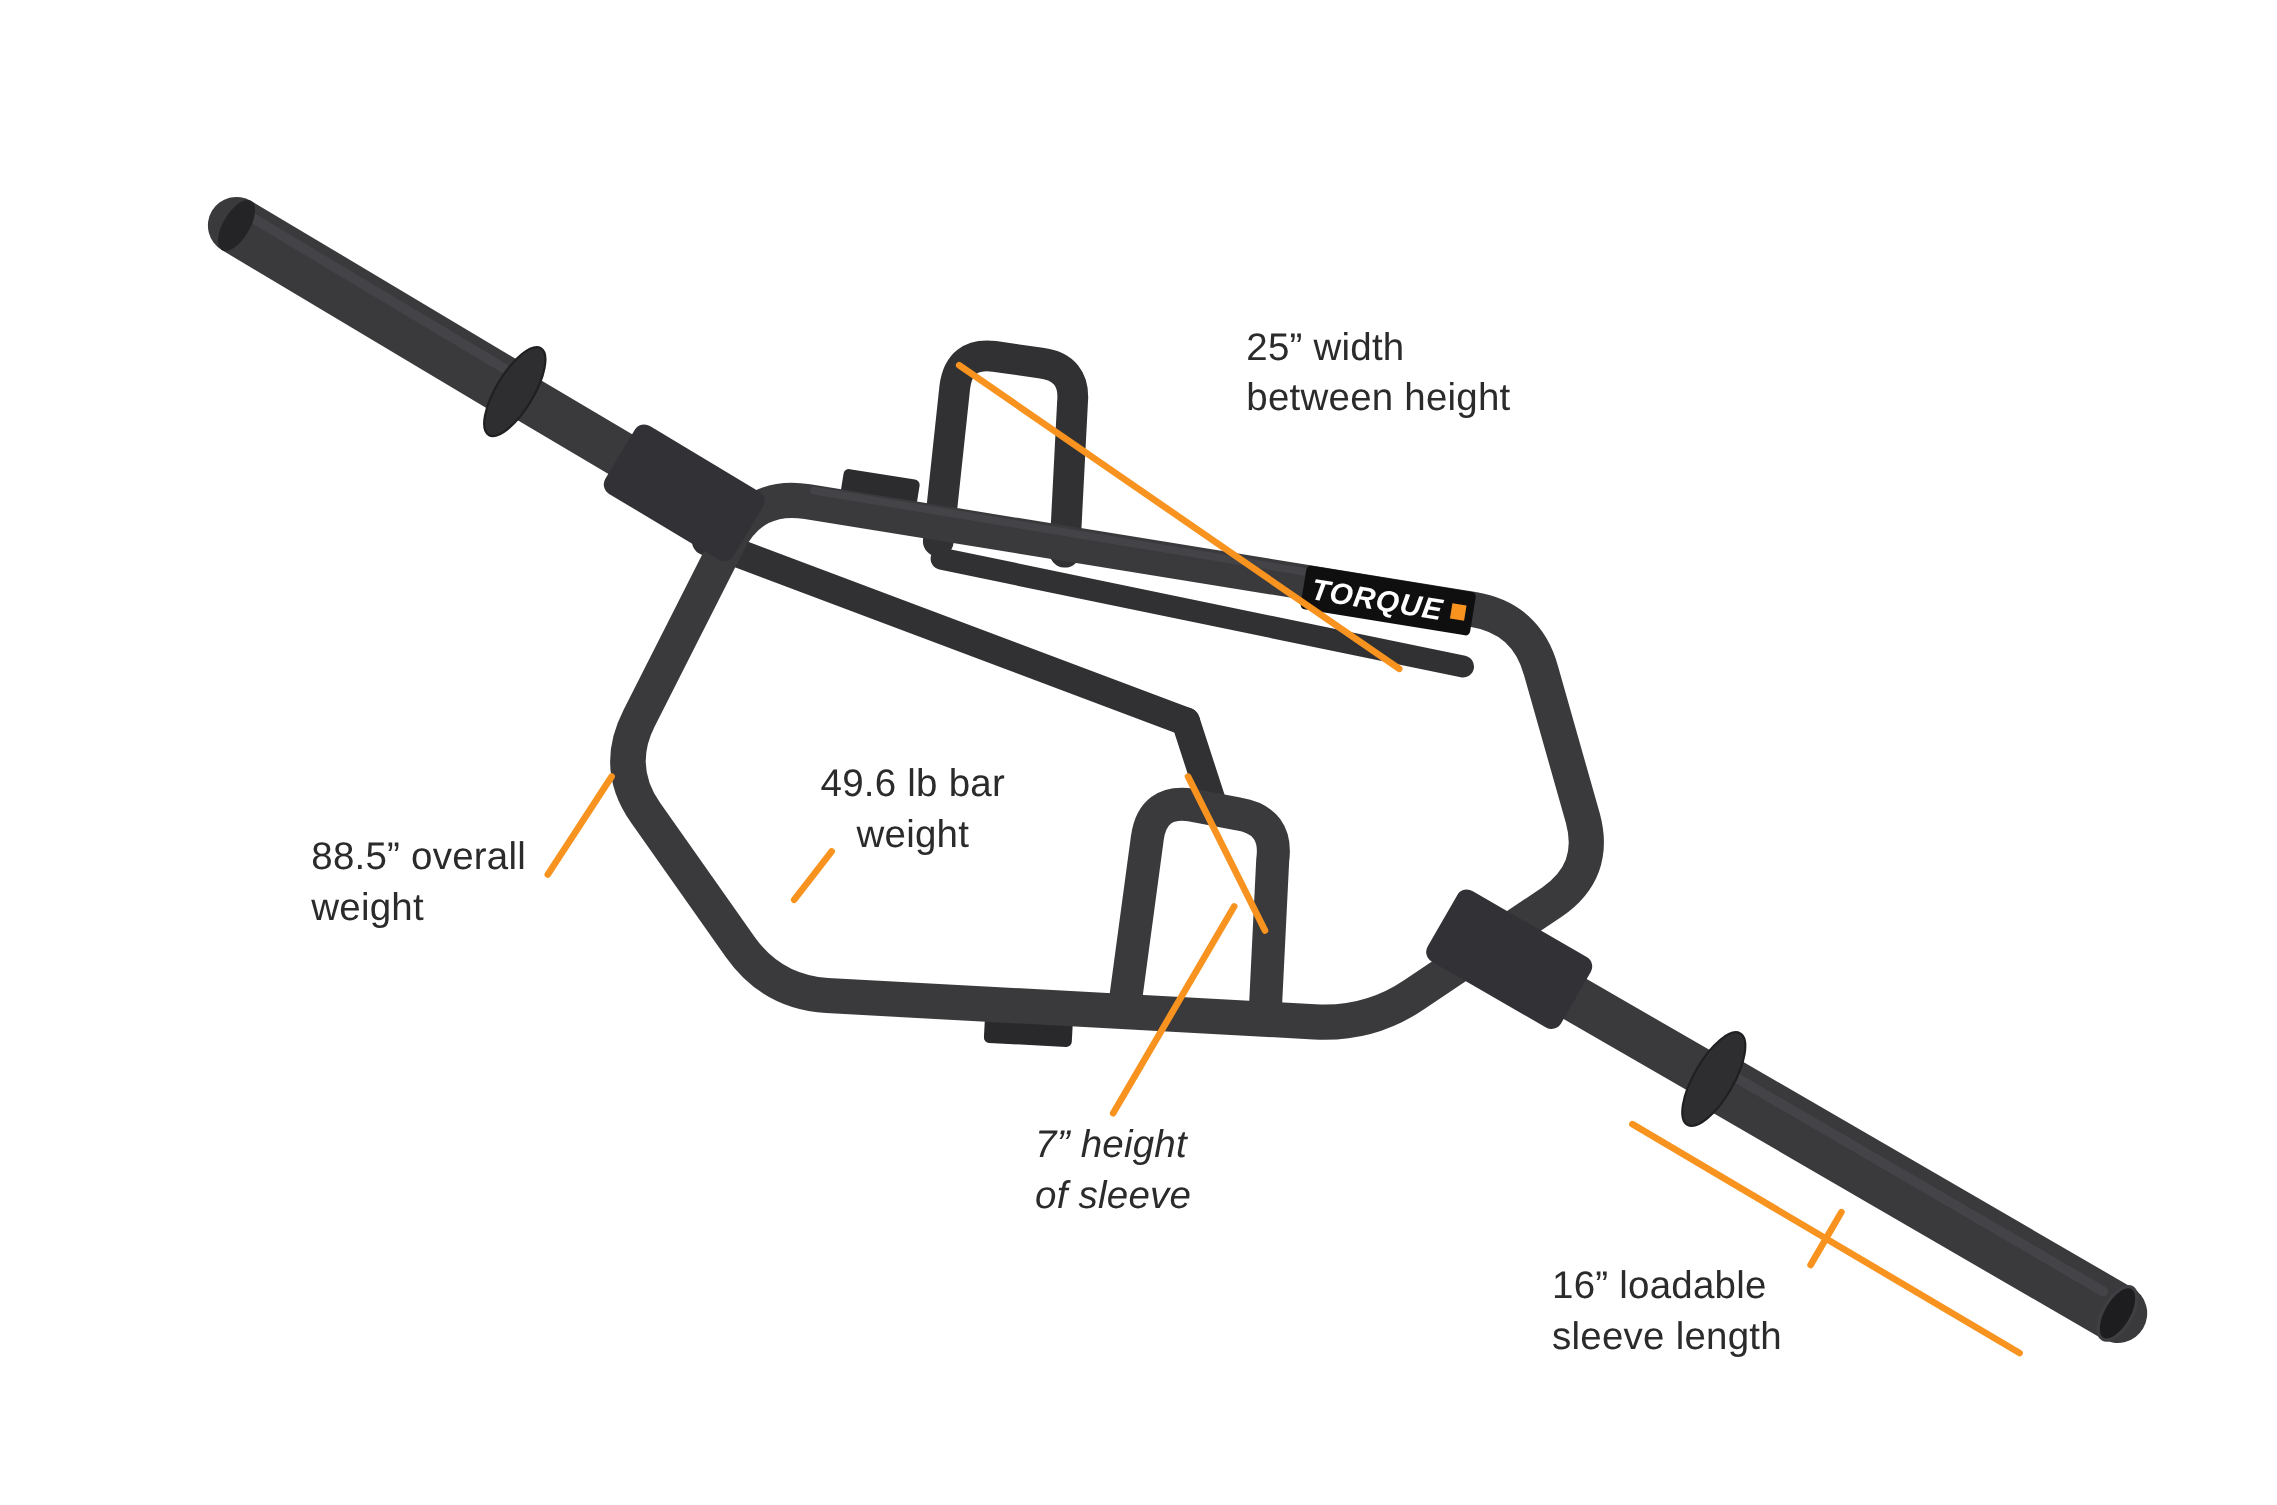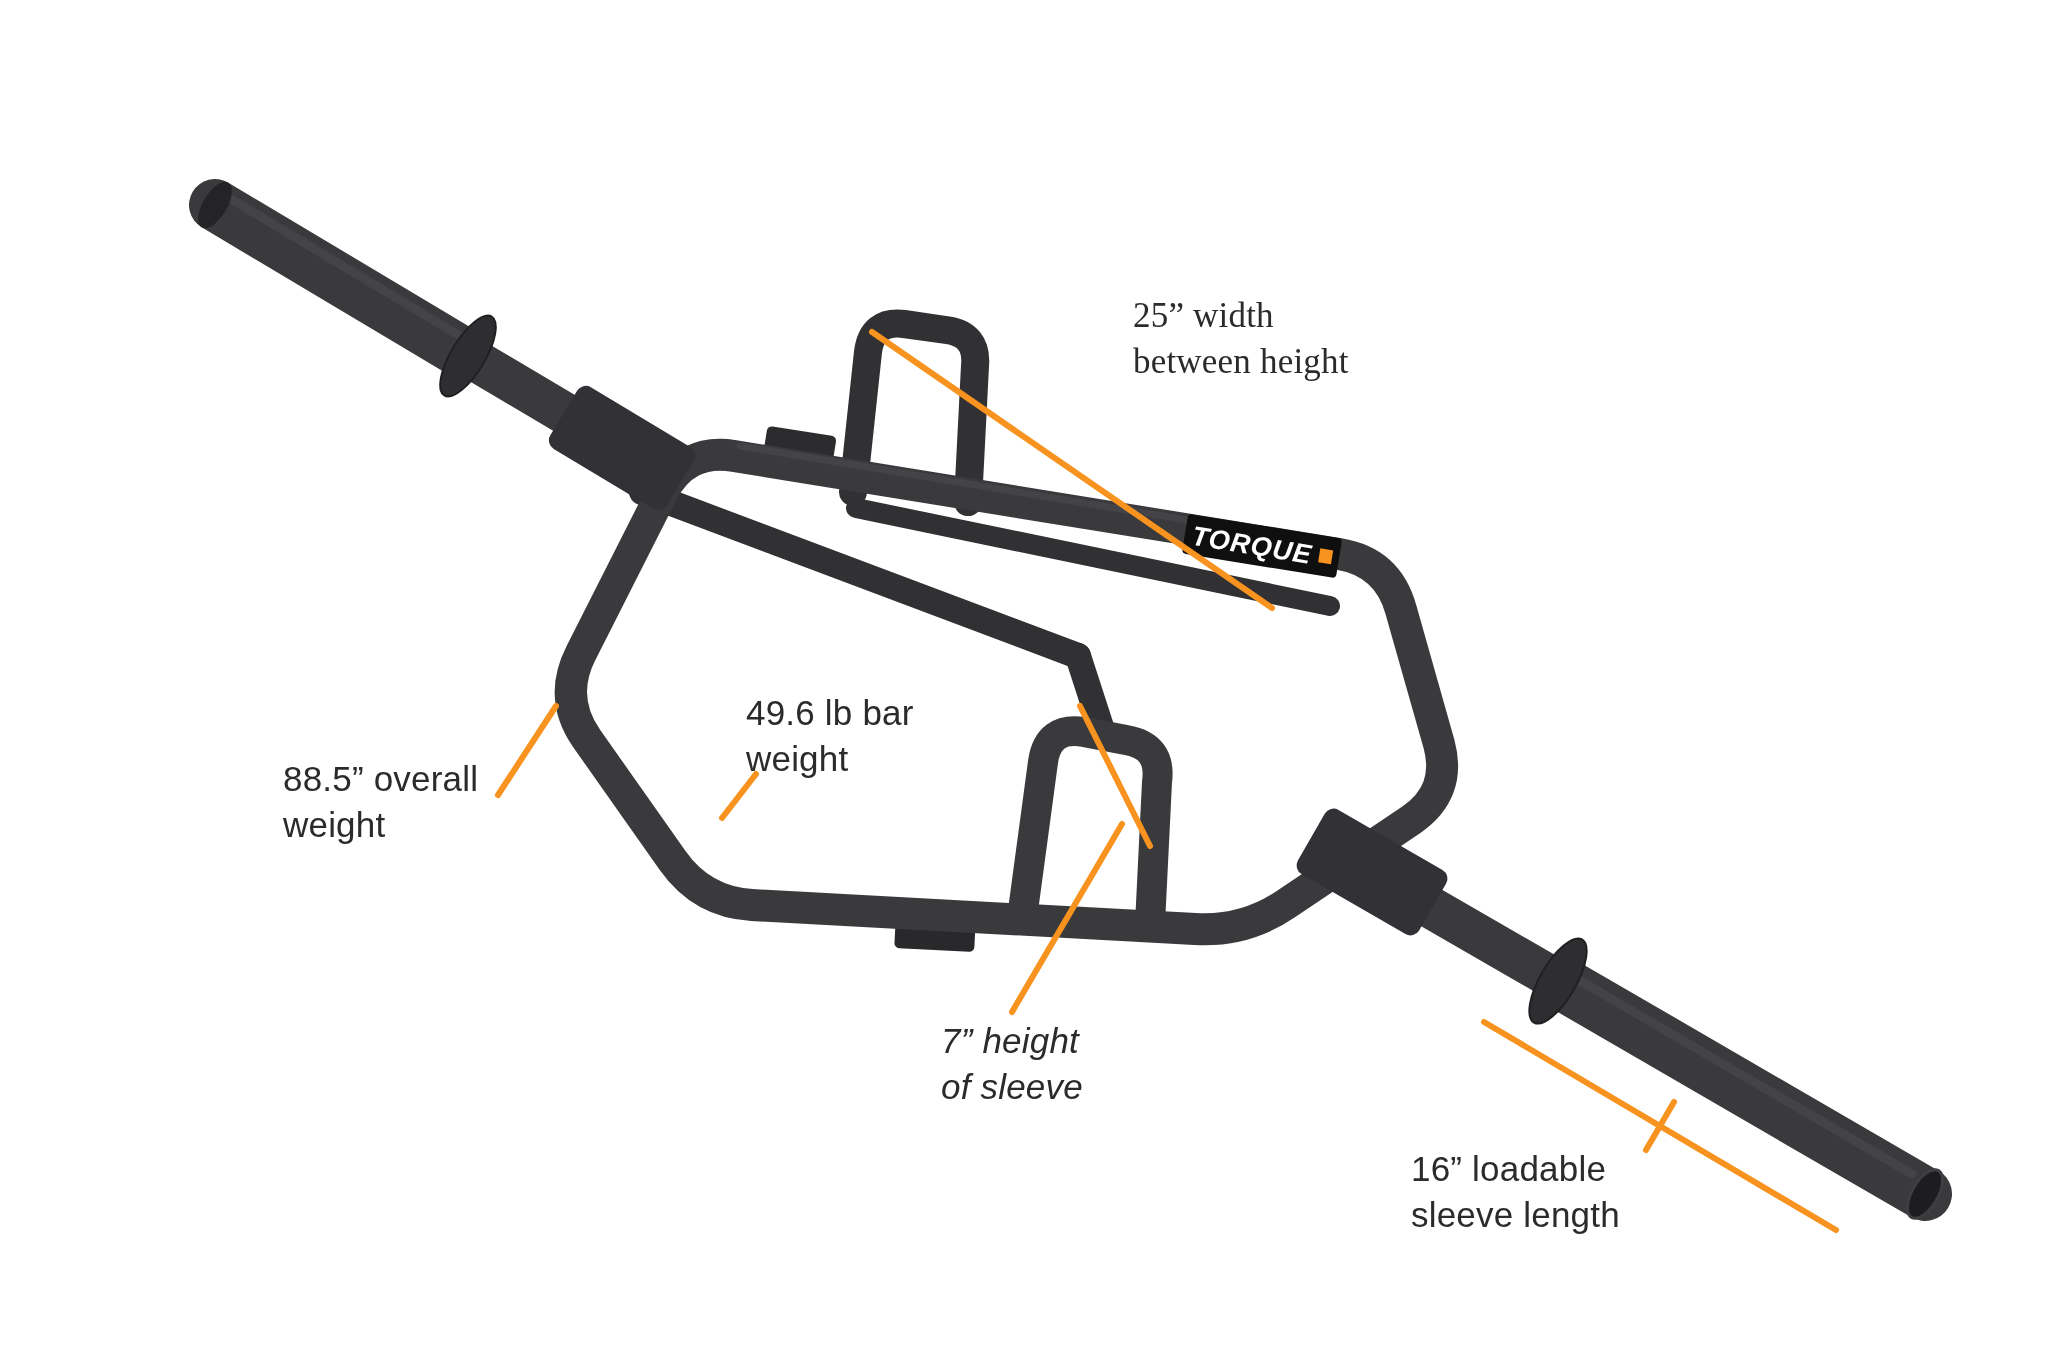--- a/index.html
+++ b/index.html
@@ -127,26 +127,26 @@
       <line class="ann" x1="872" y1="332" x2="1272" y2="608" stroke="#f7931e"></line>
       <line class="ann" x1="498" y1="795" x2="556" y2="706" stroke="#f7931e"></line>
       <line class="ann" x1="756" y1="774" x2="722" y2="818" stroke="#f7931e"></line>
       <line class="ann" x1="1080" y1="706" x2="1150" y2="846" stroke="#f7931e"></line>
       <line class="ann" x1="1012" y1="1012" x2="1122" y2="824" stroke="#f7931e"></line>
       <line class="ann" x1="1484" y1="1022" x2="1836" y2="1230" stroke="#f7931e"></line>
       <line class="ann" x1="1646" y1="1150" x2="1674" y2="1102" stroke="#f7931e"></line>
     </g>
   </svg>
 
-  <div class="label" style="left:1133px; top:293px;font-family:Liberation Serif, serif;">
+  <div class="label" style="left:1133px; top:293px;">
     <div>25” width</div>
     <div>between height</div>
   </div>
 
-  <div class="label" style="left:746px; top:690px;">
+  <div class="label" style="left:746px; top:690px;text-align:center;">
     <div>49.6 lb bar</div>
     <div>weight</div>
   </div>
 
   <div class="label" style="left:283px; top:756px;">
     <div>88.5” overall</div>
     <div>weight</div>
   </div>
 
   <div class="label" style="left:941px; top:1018px;font-style:italic;">

